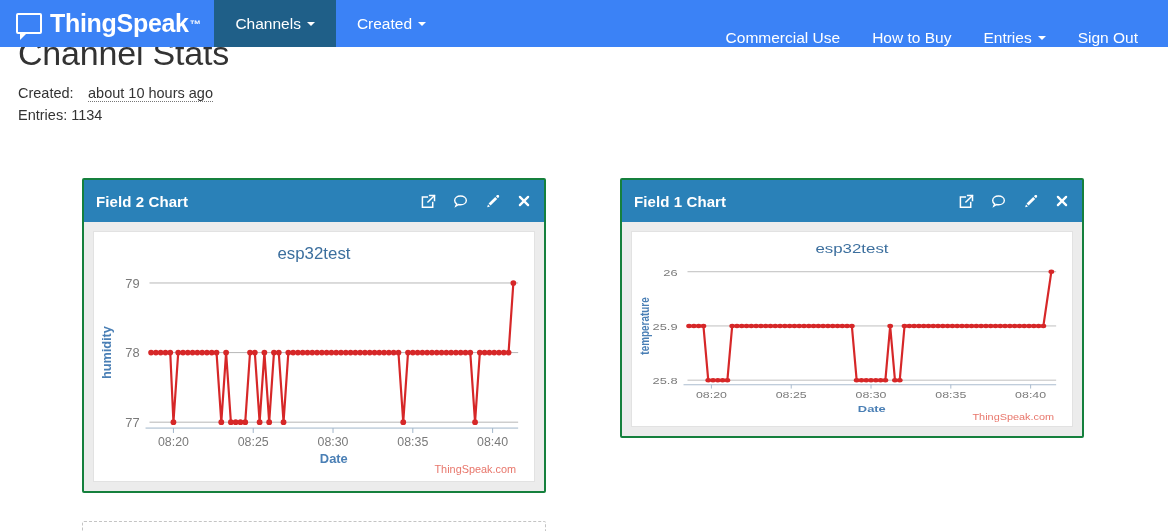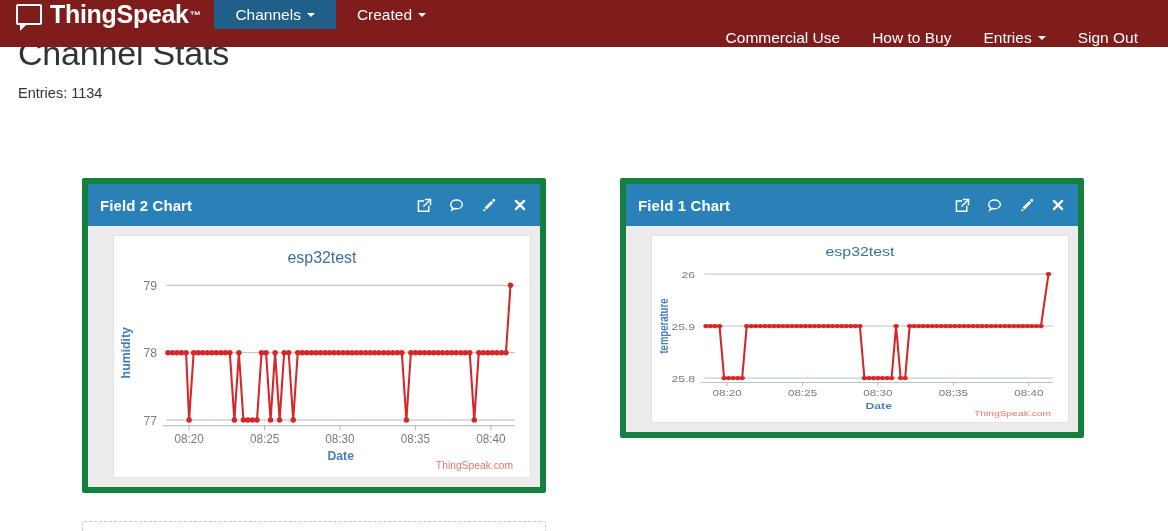--- a/index.html
+++ b/index.html
@@ -10,25 +10,24 @@
     background: #ffffff;
     font-family: "Liberation Sans", sans-serif;
     color: #333;
   }
 
   
   .navbar {
     position: absolute;
     top: 0; left: 0;
     width: 1168px; height: 47px;
-    background: #7f1d1d;
+    background: #3b82f6;
     display: flex;
     align-items: stretch;
     z-index: 20;
-    flex-direction: column;
   }
   .brand {
     display: flex;
     align-items: center;
     padding: 0 14px 0 16px;
     color: #fff;
     text-decoration: none;
     font-size: 25px;
     font-weight: bold;
     letter-spacing: -0.3px;
@@ -106,21 +105,21 @@
   .stat-row.lastentry .stat-label { width: 78px; }
   .abbr {
     border-bottom: 1px dotted #777;
     cursor: help;
   }
 
   
   .panel {
     position: absolute;
     background: #ececec;
-    border: 6px solid #15803d;
+    border: 2px solid #15803d;
     border-radius: 2px;
   }
   #panel-field2 { left: 82px; top: 178px; width: 464px; height: 315px; }
   #panel-field1 { left: 620px; top: 178px; width: 464px; height: 260px; }
 
   .panel-heading {
     height: 42px;
     background: #2a81b8;
     color: #ffffff;
     display: flex;
@@ -144,21 +143,20 @@
     align-items: center;
     justify-content: center;
     cursor: pointer;
     color: #fff;
   }
   .picon svg { display: block; }
 
   .panel-body {
     padding: 9px;
     height: calc(100% - 42px);
-    margin-left: 16px;
   }
   .chart-box {
     background: #ffffff;
     border: 1px solid #e2e2e2;
     width: 100%;
     height: 100%;
     position: relative;
   }
   .chart-svg { display: block; width: 100%; height: 100%; }
 
@@ -204,20 +202,23 @@
     </a>
     <a class="nav-item" href="#">
       <span>Sign Out</span>
     </a>
   </div>
 </div>
 
 <div class="page-head">
   <h1 class="page-title">Channel Stats</h1>
   <div class="stats">
+    <div class="stat-row created">
+      <span class="stat-label">Created:</span><span class="abbr">about 10 hours ago</span>
+    </div>
     <div class="stat-row entries">
       <span>Entries:</span>
       <span>1134</span>
     </div>
   </div>
 </div>
 
 <div class="panel" id="panel-field2">
   <div class="panel-heading">
     <span class="panel-title">Field 2 Chart</span>

